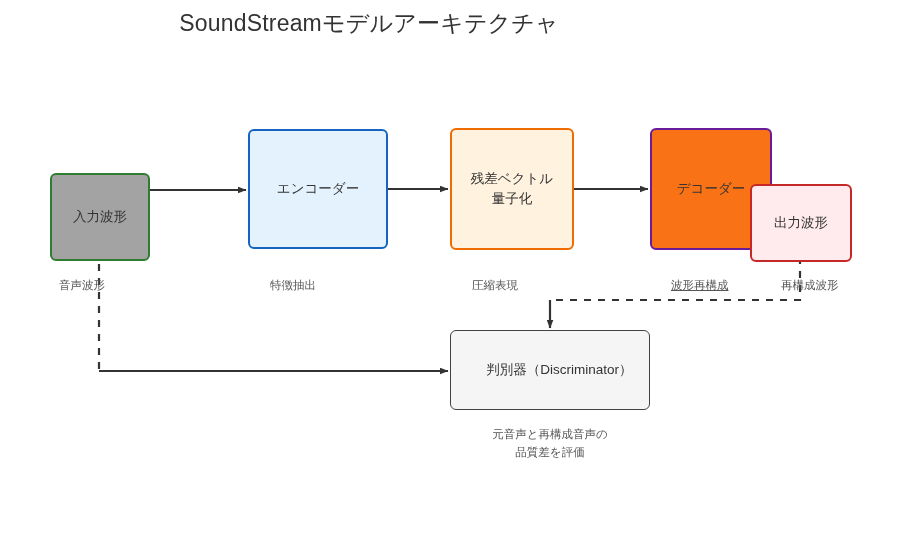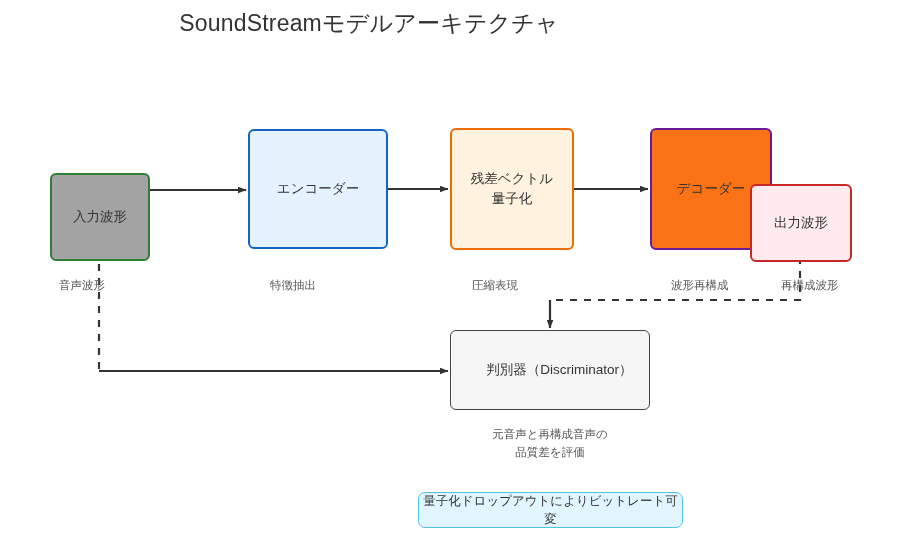--- a/index.html
+++ b/index.html
@@ -127,31 +127,28 @@
   </div>
 
   <div class="node node-output">
     <span>出力波形</span>
   </div>
 
   <div class="node node-disc">
     <span>判別器（Discriminator）</span>
   </div>
 
-  <div class="node node-note">
-    <span>量子化ドロップアウトによりビットレート可変</span>
-  </div>
 
   <div class="edge-label" style="left:59px; top:278px; width:80px;">音声波形</div>
 
   <div class="edge-label" style="left:270px; top:278px; width:80px;">特徴抽出</div>
 
   <div class="edge-label" style="left:472px; top:278px; width:80px;">圧縮表現</div>
 
-  <div class="edge-label" style="left:671px; top:278px; width:80px;">波形再構成</div>
+  <div class="edge-label" style="left:671px; top:278px; width:80px;text-decoration:underline;">波形再構成</div>
 
   <div class="edge-label" style="left:781px; top:278px; width:80px;">再構成波形</div>
 
   <div class="caption" style="left:450px; top:425px;">
     <div>元音声と再構成音声の</div>
     <div>品質差を評価</div>
   </div>
 
 </div>
 

